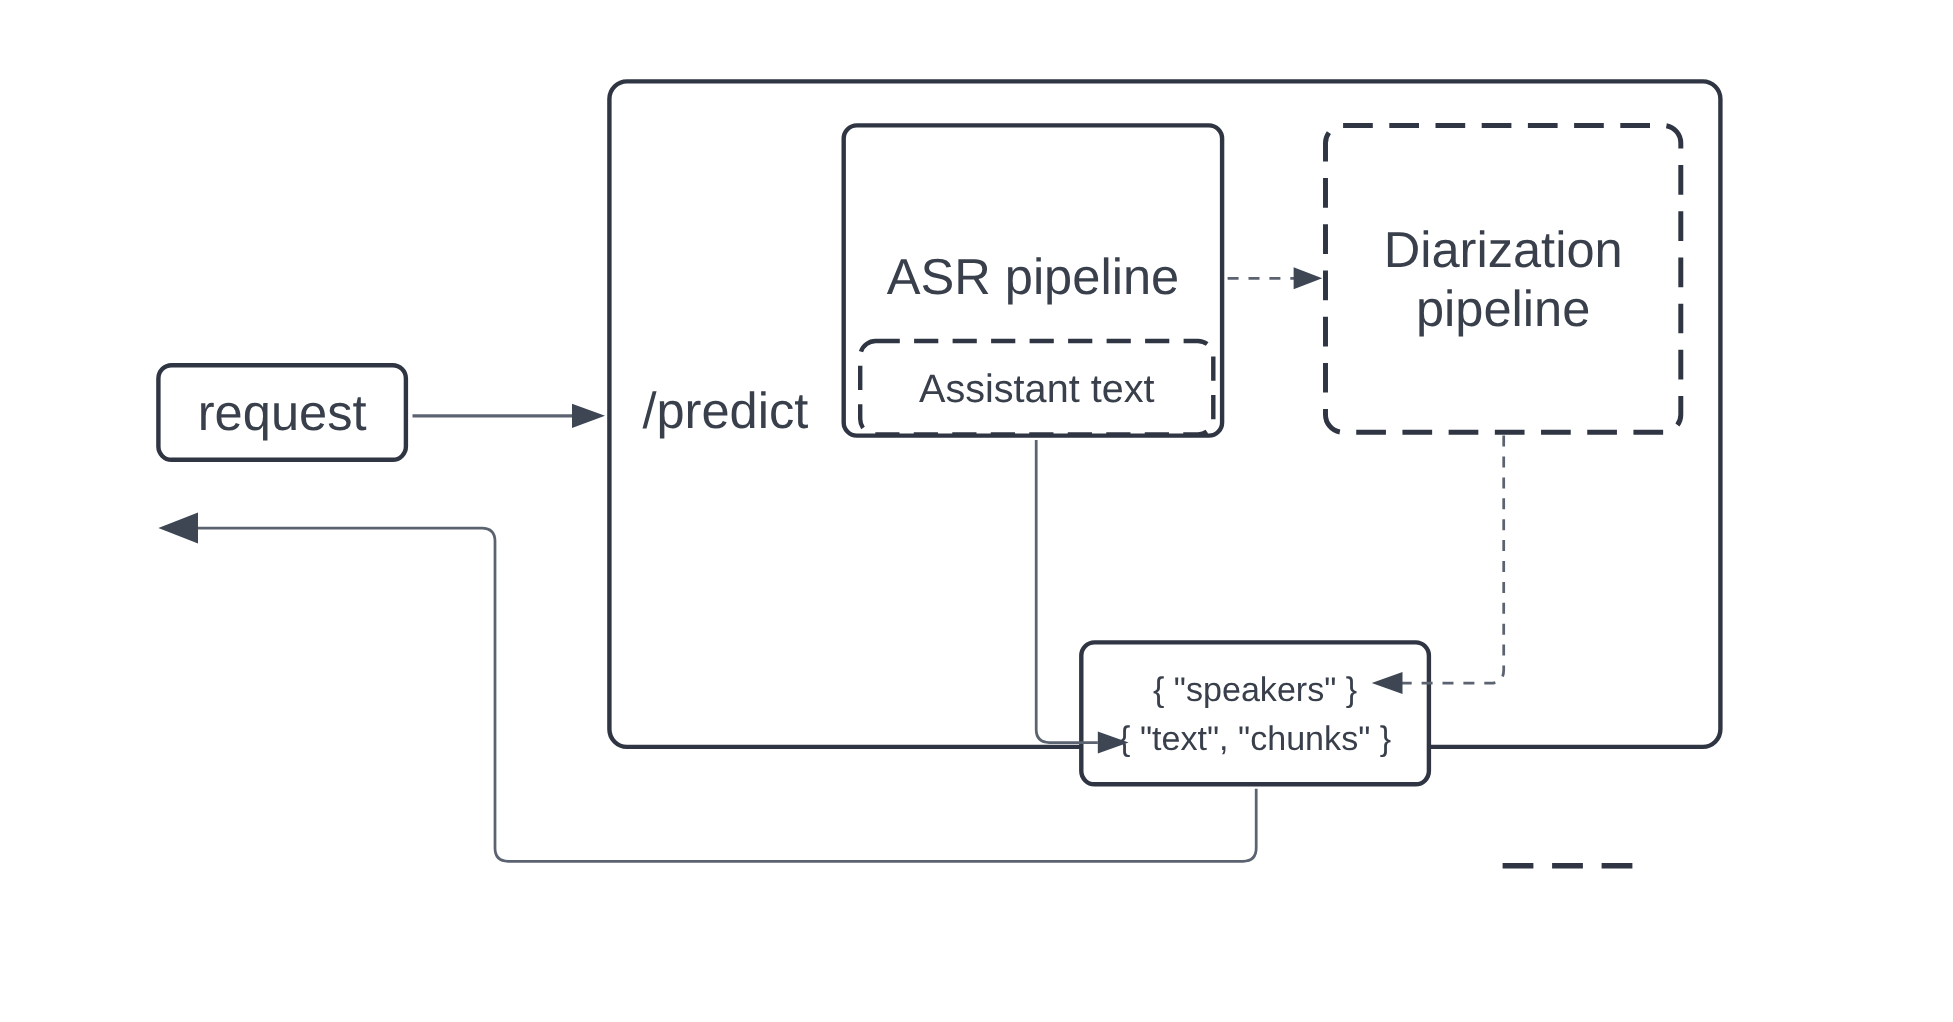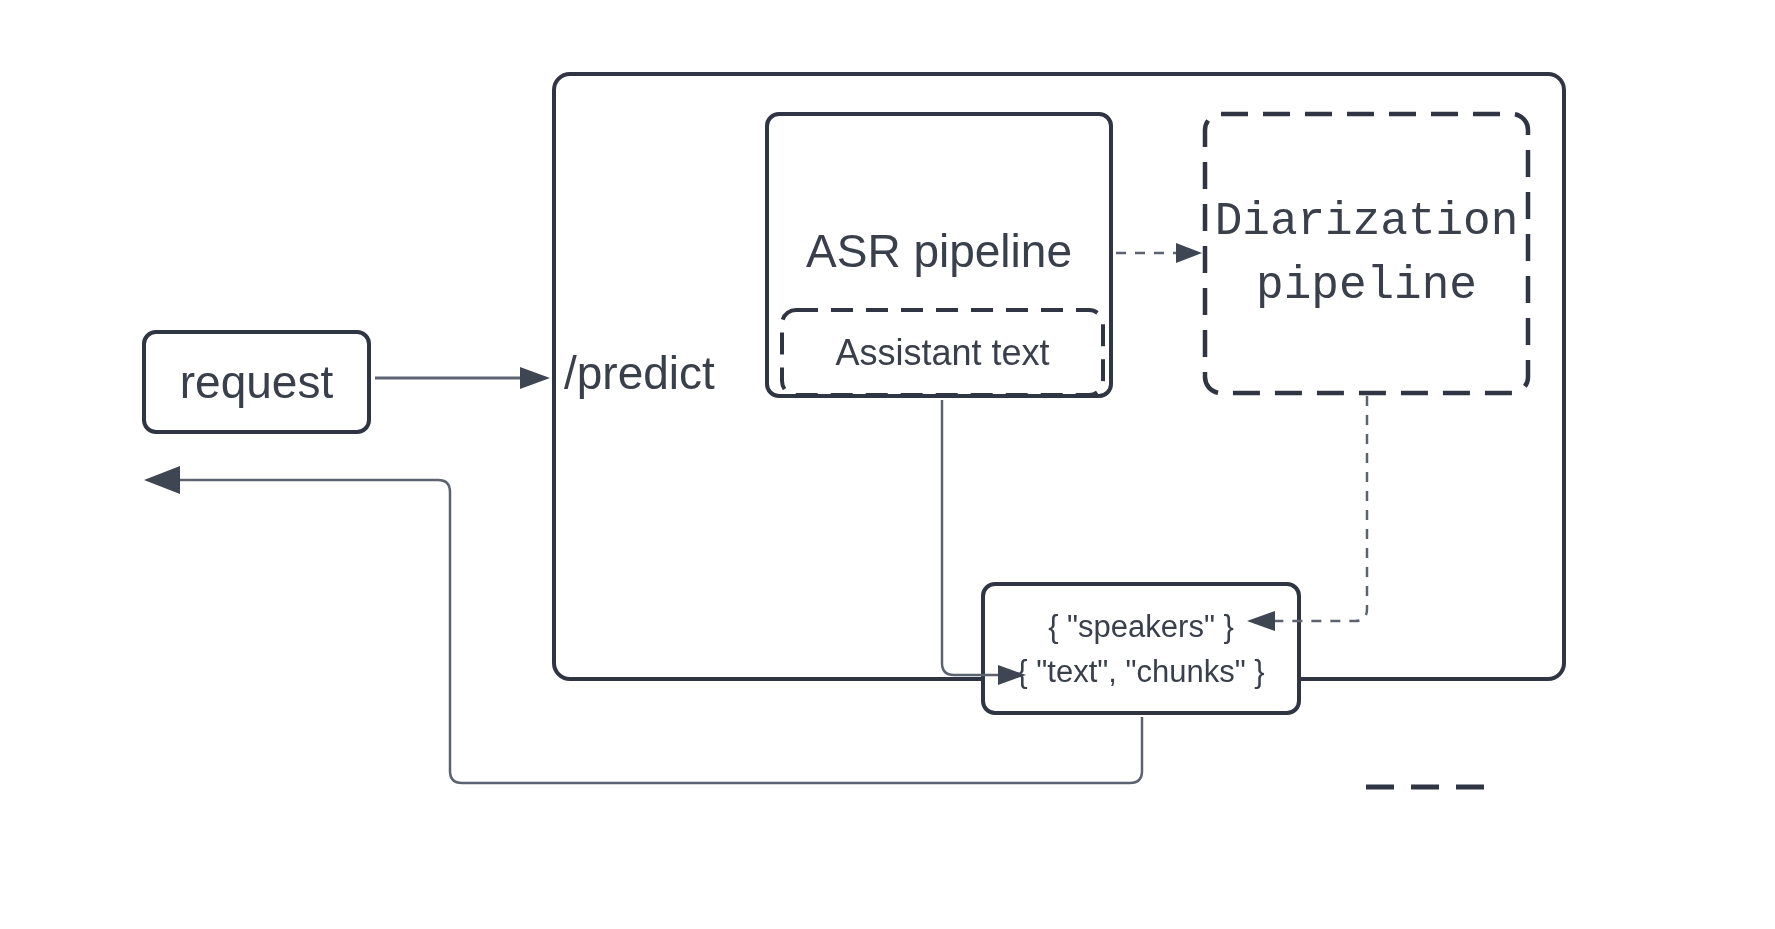--- a/index.html
+++ b/index.html
@@ -13,37 +13,37 @@
   html,body{background:var(--bg);}
   #canvas{
     position:relative;
     width:1775px;height:929px;
     background:var(--bg);
     font-family:"Liberation Sans", sans-serif;
     color:var(--text);
     overflow:hidden;
   }
   .box{position:absolute;border:4px solid var(--border);background:transparent;}
-  .request-box{left:142px;top:330px;width:229px;height:104px;border-radius:14px;
+  .request-box{left:142px;top:330px;width:229px;height:90px;border-radius:14px;
     display:flex;align-items:center;justify-content:center;}
   .predict-box{left:552px;top:72px;width:1014px;height:609px;border-radius:18px;}
   .asr-box{left:765px;top:112px;width:348px;height:286px;border-radius:14px;}
   .results-box{left:981px;top:582px;width:320px;height:133px;border-radius:14px;
     background:var(--bg);z-index:3;
     display:flex;flex-direction:column;align-items:center;justify-content:center;}
   .label{color:var(--text);}
   .lbl-46{font-size:46px;}
-  .predict-label{position:absolute;left:564px;top:346px;font-size:46px;z-index:2;}
+  .predict-label{position:absolute;left:584px;top:346px;font-size:46px;z-index:2;}
   .asr-label{position:absolute;left:765px;top:224px;width:348px;text-align:center;
     font-size:46px;z-index:2;}
   .assistant-label{position:absolute;left:782px;top:310px;width:321px;height:85px;
     display:flex;align-items:center;justify-content:center;font-size:36px;z-index:2;}
   .diarization-label{position:absolute;left:1205px;top:114px;width:323px;height:279px;
     display:flex;align-items:center;justify-content:center;text-align:center;
-    font-size:46px;line-height:64px;z-index:2;font-family:Liberation Mono, monospace;}
+    font-size:46px;line-height:53px;z-index:2;}
   .result-line{font-size:31px;line-height:45px;white-space:nowrap;}
   .legend-text{position:absolute;left:1490px;top:747px;font-size:33px;line-height:38px;
     white-space:pre-line;z-index:2;}
   svg.overlay{position:absolute;left:0;top:0;width:1775px;height:929px;
     z-index:5;pointer-events:none;}
   svg .wire{stroke:var(--connector);fill:none;}
   svg .head{fill:var(--arrowhead);stroke:none;}
   svg .dashedbox{stroke:var(--border);fill:none;}
 </style>
 </head>

